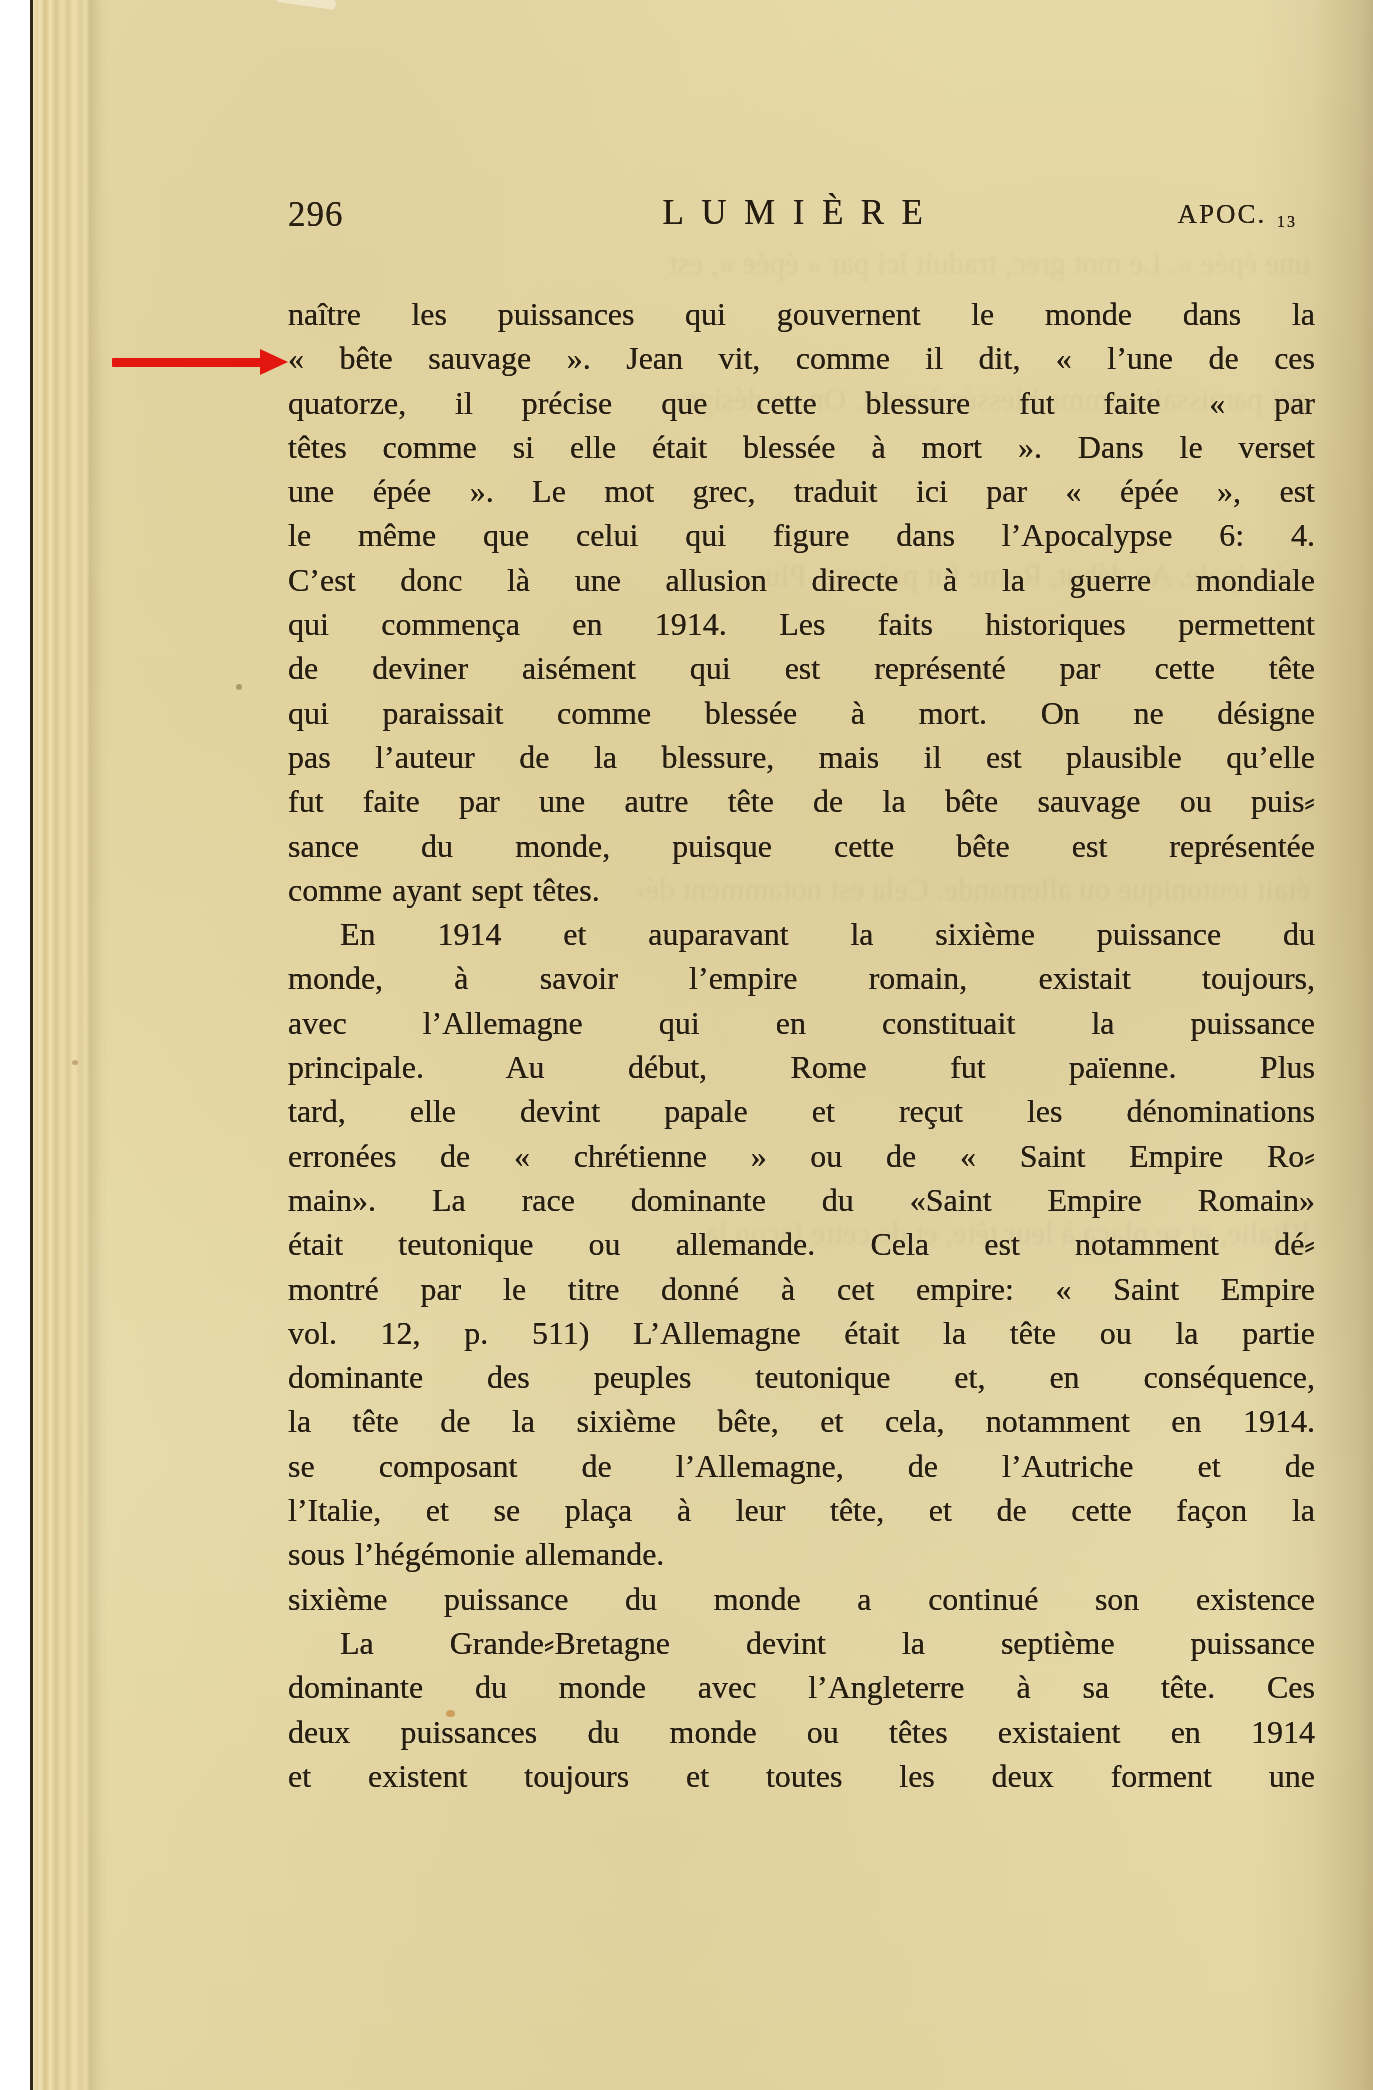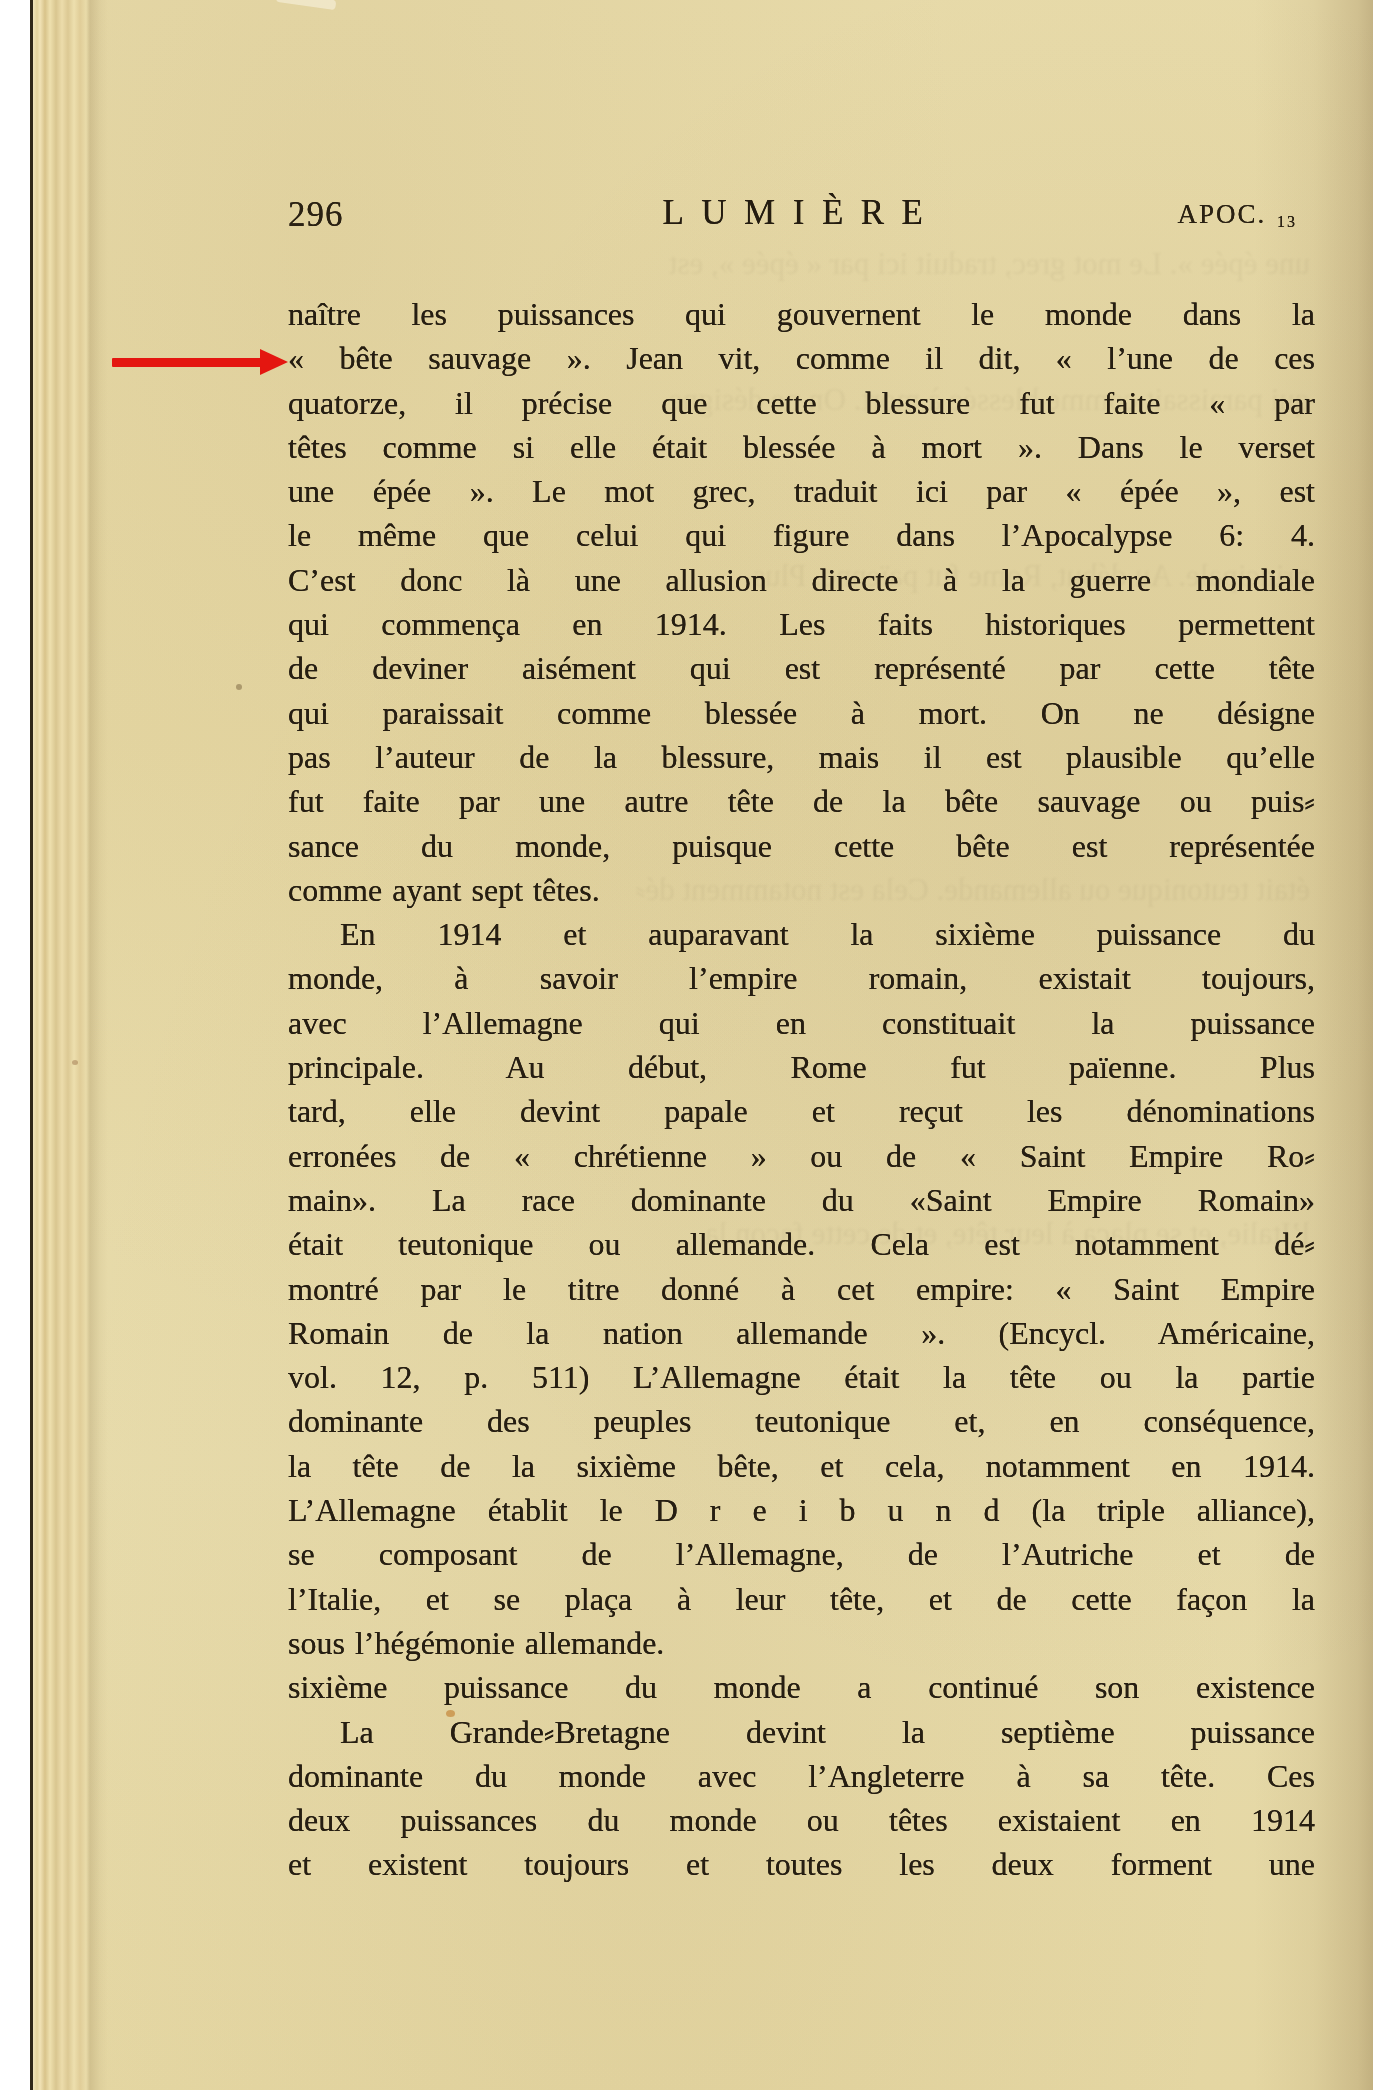--- a/index.html
+++ b/index.html
@@ -149,25 +149,23 @@
       <div class="tline nojust">comme ayant sept têtes.</div>
       <div class="tline indent">En 1914 et auparavant la sixième puissance du</div>
       <div class="tline">monde, à savoir l’empire romain, existait toujours,</div>
       <div class="tline">avec l’Allemagne qui en constituait la puissance</div>
       <div class="tline">principale. Au début, Rome fut païenne. Plus</div>
       <div class="tline">tard, elle devint papale et reçut les dénominations</div>
       <div class="tline">erronées de « chrétienne » ou de « Saint Empire Ro⸗</div>
       <div class="tline">main». La race dominante du «Saint Empire Romain»</div>
       <div class="tline">était teutonique ou allemande. Cela est notamment dé⸗</div>
       <div class="tline">montré par le titre donné à cet empire: « Saint Empire</div>
-      <div class="tline">Romain de la nation allemande ». (Encycl. Américaine,</div>
       <div class="tline">vol. 12, p. 511) L’Allemagne était la tête ou la partie</div>
       <div class="tline">dominante des peuples teutonique et, en conséquence,</div>
       <div class="tline">la tête de la sixième bête, et cela, notamment en 1914.</div>
-      <div class="tline">L’Allemagne établit le D r e i b u n d (la triple alliance),</div>
       <div class="tline">se composant de l’Allemagne, de l’Autriche et de</div>
       <div class="tline">l’Italie, et se plaça à leur tête, et de cette façon la</div>
       <div class="tline nojust">sous l’hégémonie allemande.</div>
       <div class="tline">sixième puissance du monde a continué son existence</div>
       <div class="tline indent">La Grande⸗Bretagne devint la septième puissance</div>
       <div class="tline">dominante du monde avec l’Angleterre à sa tête. Ces</div>
       <div class="tline">deux puissances du monde ou têtes existaient en 1914</div>
       <div class="tline">et existent toujours et toutes les deux forment une</div>
     </div>
 

